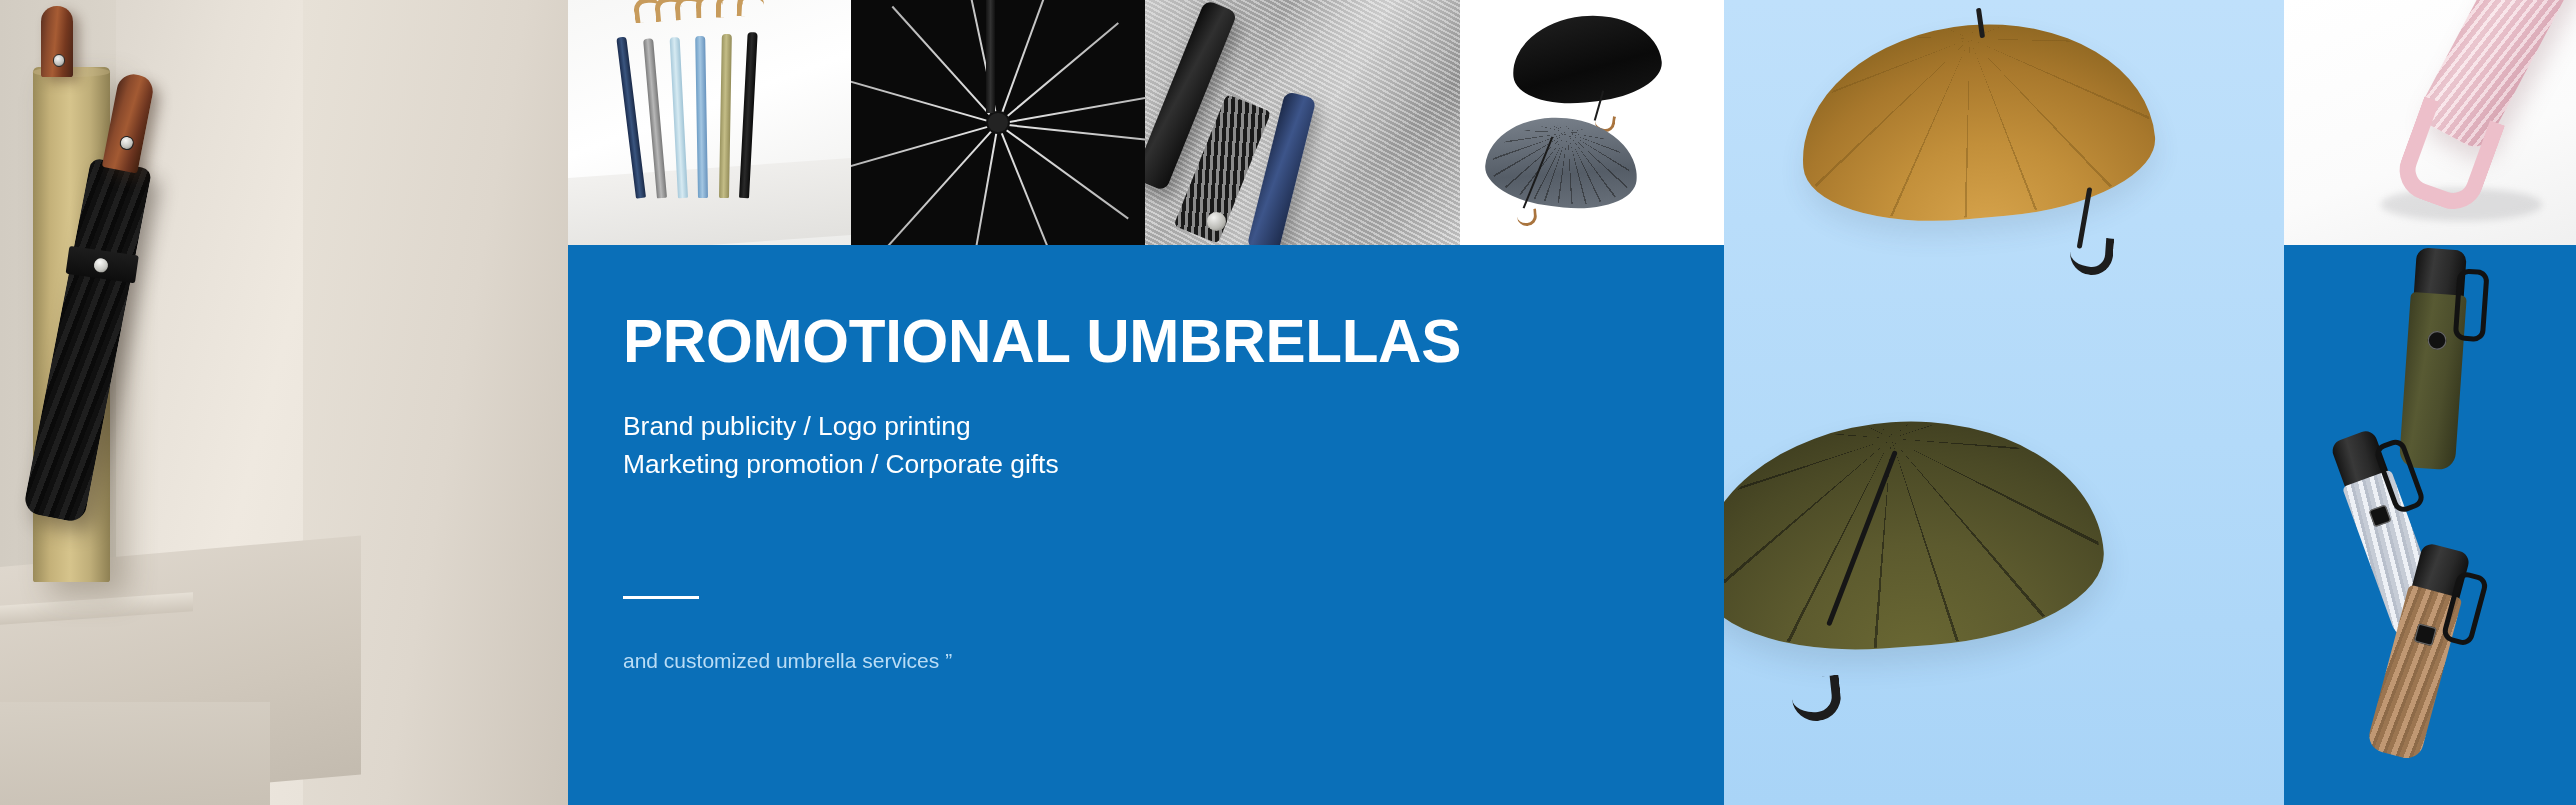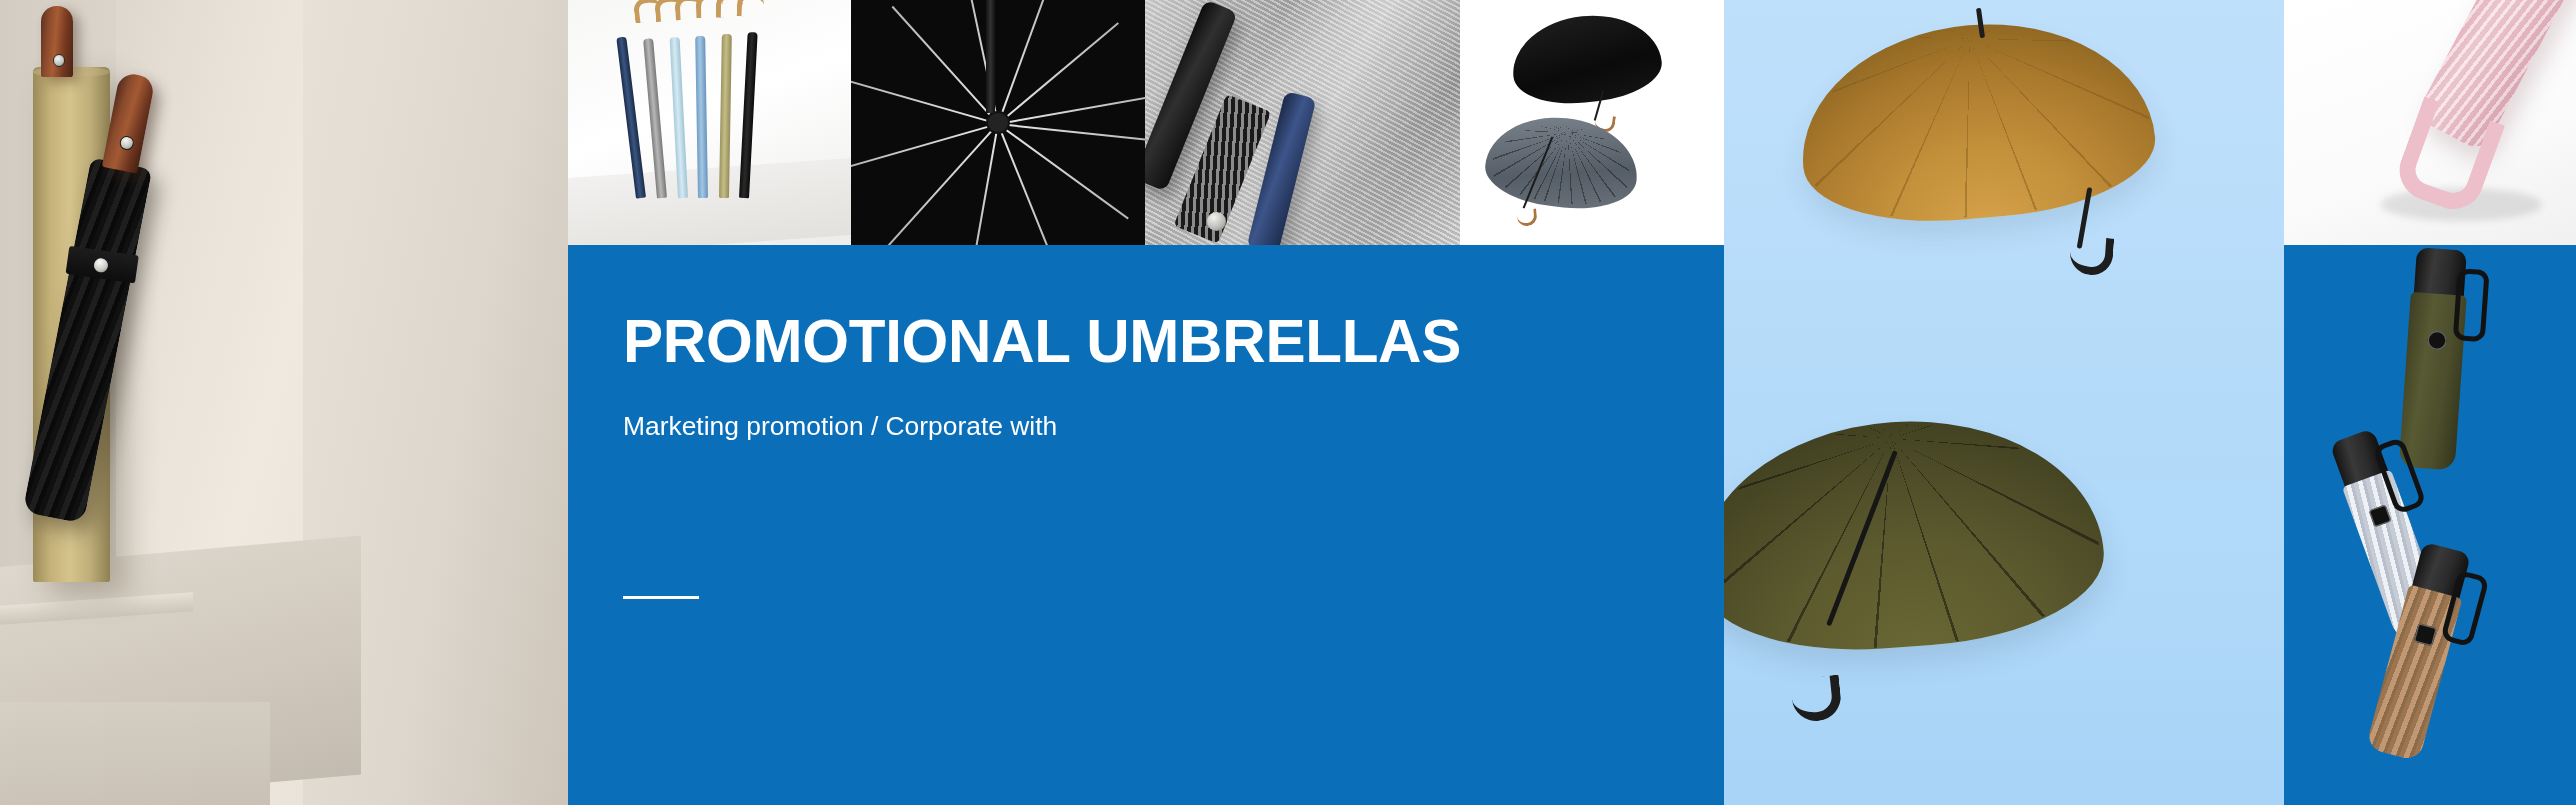--- a/index.html
+++ b/index.html
@@ -303,24 +303,26 @@
 
     <div class="canopy-open" style="left:26px;top:118px;width:152px;height:89px;background:linear-gradient(170deg,#7d858f,#555d67 60%,#6c747e);transform:rotate(6deg);"></div>
     <div style="position:absolute;left:32px;top:126px;width:139px;height:77px;background:repeating-conic-gradient(from 200deg at 52% 8%,rgba(20,20,20,.45) 0deg 1.2deg,transparent 1.2deg 11deg);border-radius:50% 50% 46% 46%/62% 62% 38% 38%;transform:rotate(6deg);"></div>
     <div class="shaft" style="left:77px;top:134px;height:77px;transform:rotate(22deg);"></div>
     <div class="hook" style="left:57px;top:209px;transform:rotate(-4deg);"></div>
   </div>
 
   <div class="blue-panel">
     <div class="headline">PROMOTIONAL UMBRELLAS</div>
     <div class="sub-lines">
-      <div>Marketing promotion / Corporate with</div>
+      <div>Brand publicity / Logo printing</div>
+      <div>Marketing promotion / Corporate gifts</div>
     </div>
     <div class="divider"></div>
     <div class="body-lines">
+      <div>and customized umbrella services ”</div>
     </div>
   </div>
 
   <div class="lb-panel">
 
     <div class="big-canopy" style="left:76px;top:24.5px;width:353px;height:193px;
          background:radial-gradient(ellipse 70% 110% at 50% 108%,#d7a44c 0%,#c28f3a 42%,#a8782c 78%,#8f6722 100%);
          border-radius:50% 50% 44% 44% / 66% 66% 34% 34%;transform:rotate(-5deg);
          box-shadow:0 14px 26px rgba(60,70,95,.12);"></div>
     <div style="position:absolute;left:79px;top:27px;width:348px;height:189px;

